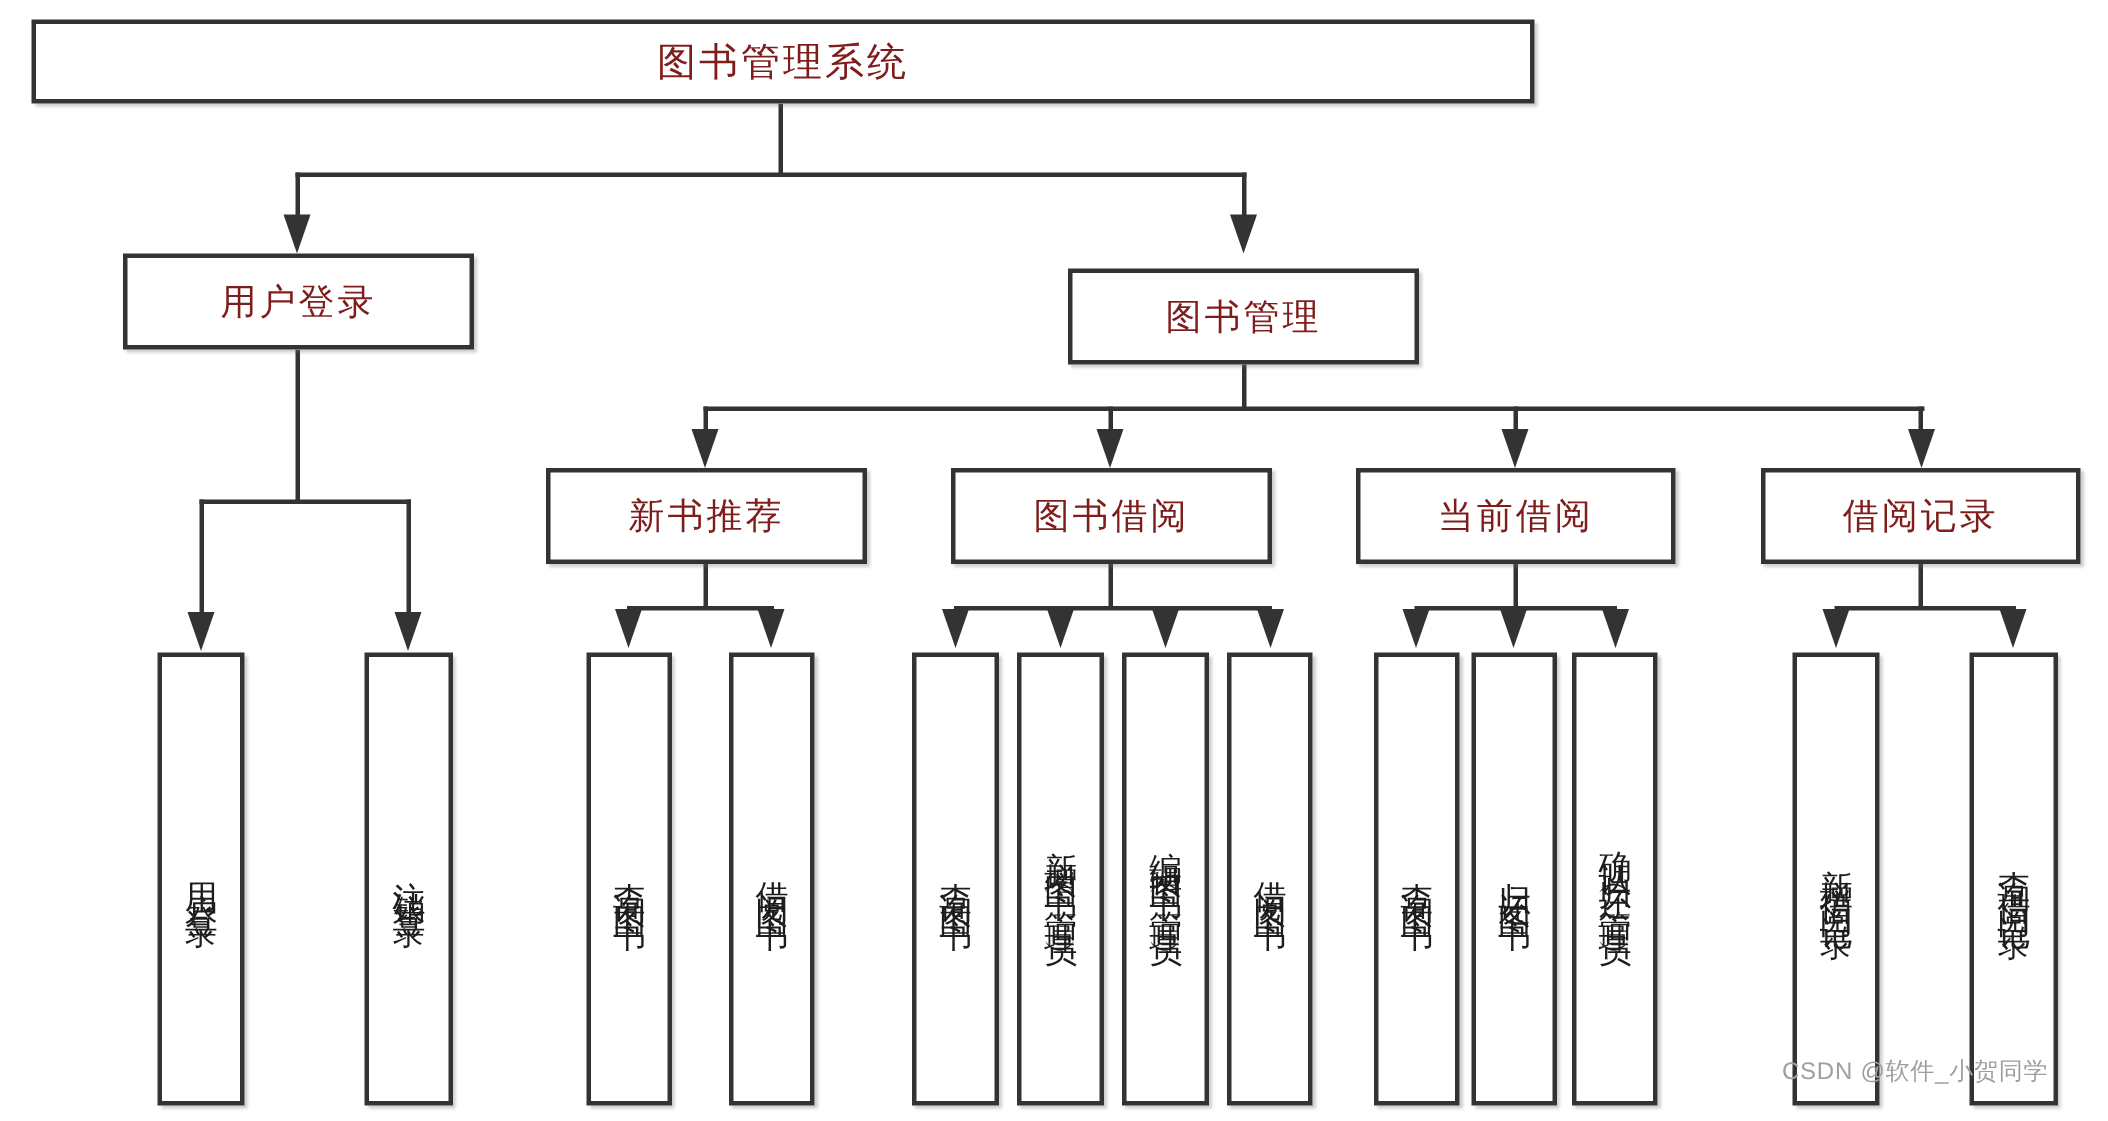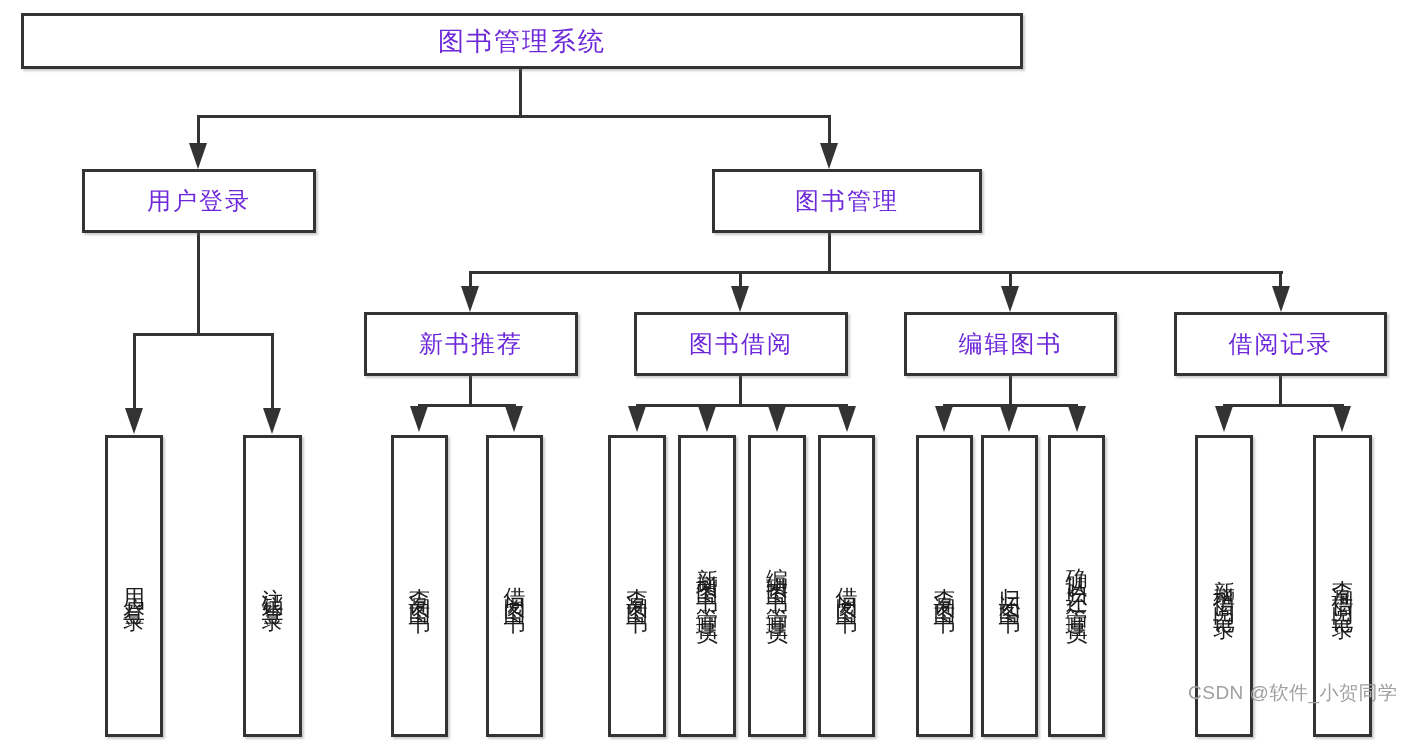--- a/index.html
+++ b/index.html
@@ -8,36 +8,36 @@
     font-family:"Liberation Sans","DejaVu Sans",sans-serif;overflow:hidden;
     color:#1d1d1d;
   }
   .box{
     position:absolute;box-sizing:border-box;background:#ffffff;
     border:3px solid #333333;
     display:flex;align-items:center;justify-content:center;
     box-shadow:2px 2px 2px rgba(110,110,110,0.35);
     z-index:2;
   }
-  .hlabel{font-size:24px;letter-spacing:2px;color:#6d28d9;white-space:nowrap;text-align:right;}
+  .hlabel{font-size:24px;letter-spacing:2px;color:#7f1d1d;white-space:nowrap;text-align:right;}
   .root-label{font-size:26px;}
   .vbox .vlabel{
     writing-mode:vertical-rl;text-orientation:mixed;
     font-size:22px;letter-spacing:8px;line-height:1.1;color:#1d1d1d;
   }
   .vline{position:absolute;width:3px;background:#333333;z-index:1;}
   .hline{position:absolute;height:3px;background:#333333;z-index:1;}
   .arrow{
     position:absolute;width:0;height:0;z-index:1;
     border-left:9px solid transparent;border-right:9px solid transparent;
     border-top:26px solid #333333;
   }
   .watermark{
-    position:absolute;left:1188px;top:680px;z-index:5;
-    font-size:19px;color:#9f9f9f;letter-spacing:0.5px;white-space:nowrap;
+    position:absolute;left:1188px;top:704px;z-index:5;
+    font-size:16px;color:#9f9f9f;letter-spacing:0.5px;white-space:nowrap;
   }
 </style>
 </head>
 <body>
 
 <div class="canvas">
 
   <div class="box" style="left:21px;top:13px;width:1002px;height:56px">
     <span class="hlabel root-label">图书管理系统</span>
   </div>
@@ -45,21 +45,21 @@
   <div class="vline" style="left:519px;top:69px;height:48px"></div>
   <div class="hline" style="left:197px;top:115px;width:634px"></div>
   <div class="vline" style="left:197px;top:115px;height:30px"></div>
   <div class="arrow" style="left:189px;top:143px"></div>
   <div class="vline" style="left:828px;top:115px;height:30px"></div>
   <div class="arrow" style="left:820px;top:143px"></div>
 
   <div class="box" style="left:82px;top:169px;width:234px;height:64px">
     <span class="hlabel">用户登录</span>
   </div>
-  <div class="box" style="left:712px;top:169px;width:270px;height:64px">
+  <div class="box" style="left:712px;top:179px;width:234px;height:64px">
     <span class="hlabel">图书管理</span>
   </div>
 
   <div class="vline" style="left:828px;top:233px;height:41px"></div>
   <div class="hline" style="left:469px;top:271px;width:814px"></div>
   <div class="vline" style="left:469px;top:271px;height:18px"></div>
   <div class="arrow" style="left:461px;top:286px"></div>
   <div class="vline" style="left:739px;top:271px;height:18px"></div>
   <div class="arrow" style="left:731px;top:286px"></div>
   <div class="vline" style="left:1009px;top:271px;height:18px"></div>
@@ -67,21 +67,21 @@
   <div class="vline" style="left:1279px;top:271px;height:18px"></div>
   <div class="arrow" style="left:1272px;top:286px"></div>
 
   <div class="box" style="left:634px;top:312px;width:214px;height:64px">
     <span class="hlabel">图书借阅</span>
   </div>
   <div class="box" style="left:364px;top:312px;width:214px;height:64px">
     <span class="hlabel">新书推荐</span>
   </div>
   <div class="box" style="left:904px;top:312px;width:213px;height:64px">
-    <span class="hlabel">编辑图书</span>
+    <span class="hlabel">当前借阅</span>
   </div>
   <div class="box" style="left:1174px;top:312px;width:213px;height:64px">
     <span class="hlabel">借阅记录</span>
   </div>
 
   <div class="vline" style="left:197px;top:233px;height:103px"></div>
   <div class="hline" style="left:133px;top:333px;width:141px"></div>
   <div class="vline" style="left:133px;top:333px;height:77px"></div>
   <div class="arrow" style="left:125px;top:408px"></div>
   <div class="vline" style="left:271px;top:333px;height:77px"></div>

